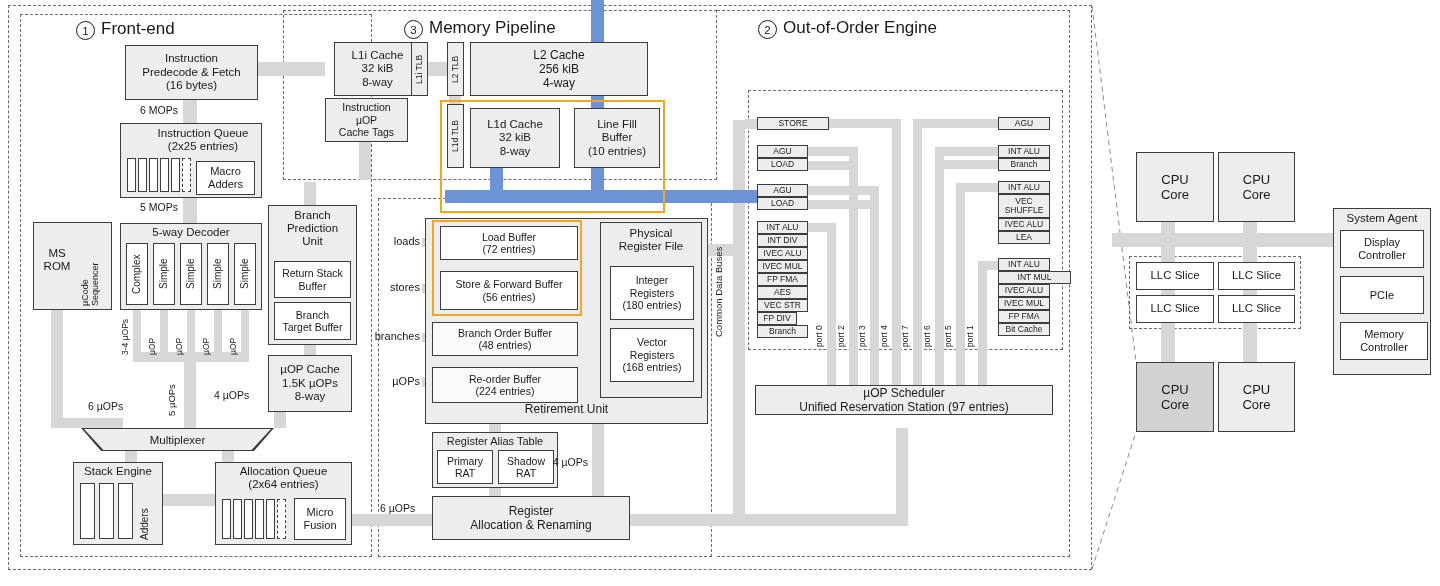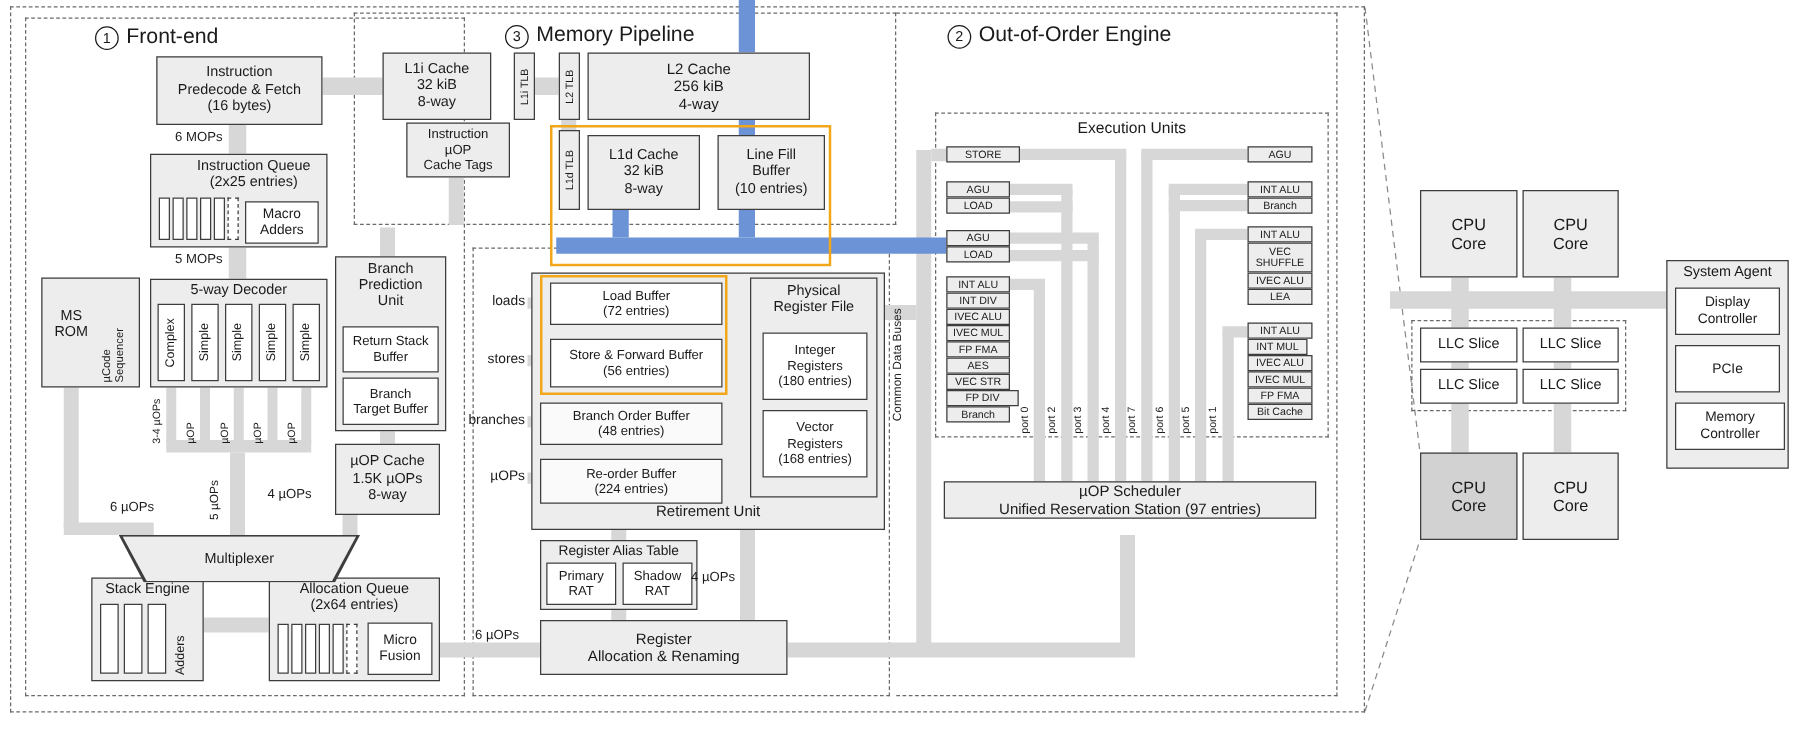--- a/index.html
+++ b/index.html
@@ -155,21 +155,21 @@
 
   <div class="lbl vtext" style="left:121px;top:309px;width:12px;height:46px;font-size:8.5px">3-4 µOPs</div>
   <div class="lbl vtext" style="left:148px;top:309px;width:12px;height:46px;font-size:8.5px">µOP</div>
   <div class="lbl vtext" style="left:175px;top:309px;width:12px;height:46px;font-size:8.5px">µOP</div>
   <div class="lbl vtext" style="left:202px;top:309px;width:12px;height:46px;font-size:8.5px">µOP</div>
   <div class="lbl vtext" style="left:229px;top:309px;width:12px;height:46px;font-size:8.5px">µOP</div>
   <div class="lbl vtext" style="left:167px;top:370px;width:12px;height:46px;font-size:9.5px">5 µOPs</div>
   <div class="lbl" style="left:88px;top:400px;width:46px">6 µOPs</div>
   <div class="lbl" style="left:214px;top:389px;width:46px">4 µOPs</div>
 
-  <div class="mux" style="left:95px;top:428px;width:193px;height:38px">
+  <div class="mux" style="left:81px;top:428px;width:193px;height:23px">
     <div class="dark"></div>
     <div class="fill"></div>
     <div class="txt">Multiplexer</div>
   </div>
 
   <div class="box cont" style="left:73px;top:462px;width:90px;height:83px"></div>
   <div class="lbl ctr" style="left:73px;top:465px;width:90px;font-size:11.5px">Stack Engine</div>
   <div class="slot" style="left:80px;top:483px;width:15px;height:56px"></div>
   <div class="slot" style="left:99px;top:483px;width:15px;height:56px"></div>
   <div class="slot" style="left:118px;top:483px;width:15px;height:56px"></div>
@@ -192,21 +192,21 @@
 Prediction
 Unit</div>
   <div class="box white" style="left:274px;top:261px;width:77px;height:37px;font-size:10.5px">Return Stack
 Buffer</div>
   <div class="box white" style="left:274px;top:302px;width:77px;height:38px;font-size:10.5px">Branch
 Target Buffer</div>
   <div class="box" style="left:268px;top:355px;width:84px;height:57px">µOP Cache
 1.5K µOPs
 8-way</div>
 
-  <div class="box" style="left:306px;top:42px;width:87px;height:54px">L1i Cache
+  <div class="box" style="left:334px;top:42px;width:87px;height:54px">L1i Cache
 32 kiB
 8-way</div>
   <div class="box vtext" style="left:411px;top:42px;width:17px;height:54px;font-size:8.5px">L1i TLB</div>
   <div class="box vtext" style="left:447px;top:42px;width:17px;height:54px;font-size:8.5px">L2 TLB</div>
   <div class="box" style="left:470px;top:42px;width:178px;height:54px;font-size:12px">L2 Cache
 256 kiB
 4-way</div>
   <div class="box" style="left:325px;top:98px;width:83px;height:44px;font-size:10.5px">Instruction
 µOP
 Cache Tags</div>
@@ -246,50 +246,49 @@
   <div class="lbl ctr" style="left:432px;top:435px;width:126px;font-size:11px">Register Alias Table</div>
   <div class="box white" style="left:437px;top:450px;width:56px;height:34px;font-size:10.5px">Primary
 RAT</div>
   <div class="box white" style="left:498px;top:450px;width:56px;height:34px;font-size:10.5px">Shadow
 RAT</div>
   <div class="lbl rgt" style="left:544px;top:456px;width:44px">4 µOPs</div>
   <div class="box" style="left:432px;top:496px;width:198px;height:44px;font-size:12px">Register
 Allocation &amp; Renaming</div>
   <div class="lbl" style="left:380px;top:502px;width:46px">6 µOPs</div>
 
-  <div class="lbl ctr" style="left:748px;top:95px;width:315px;font-size:12.5px">Execution Units</div>
   <div class="lbl vtext" style="left:714px;top:222px;width:16px;height:115px;font-size:9.5px">Common Data Buses</div>
   <div class="box" style="left:755px;top:385px;width:298px;height:30px;font-size:12px">µOP Scheduler
 Unified Reservation Station (97 entries)</div>
 
-  <div class="unit" style="left:757px;top:117px;width:59px;height:13px">STORE</div>
+  <div class="unit" style="left:757px;top:117px;width:72px;height:13px">STORE</div>
   <div class="unit" style="left:757px;top:145px;width:51px;height:13px">AGU</div>
   <div class="unit" style="left:757px;top:158px;width:51px;height:13px">LOAD</div>
   <div class="unit" style="left:757px;top:184px;width:51px;height:13px">AGU</div>
   <div class="unit" style="left:757px;top:197px;width:51px;height:13px">LOAD</div>
   <div class="unit" style="left:757px;top:221px;width:51px;height:13px">INT ALU</div>
   <div class="unit" style="left:757px;top:234px;width:51px;height:13px">INT DIV</div>
   <div class="unit" style="left:757px;top:247px;width:51px;height:13px">IVEC ALU</div>
   <div class="unit" style="left:757px;top:260px;width:51px;height:13px">IVEC MUL</div>
   <div class="unit" style="left:757px;top:273px;width:51px;height:13px">FP FMA</div>
   <div class="unit" style="left:757px;top:286px;width:51px;height:13px">AES</div>
   <div class="unit" style="left:757px;top:299px;width:51px;height:13px">VEC STR</div>
-  <div class="unit" style="left:757px;top:312px;width:58px;height:13px">FP DIV</div>
+  <div class="unit" style="left:757px;top:312px;width:40px;height:13px">FP DIV</div>
   <div class="unit" style="left:757px;top:325px;width:51px;height:13px">Branch</div>
 
   <div class="unit" style="left:998px;top:117px;width:52px;height:13px">AGU</div>
   <div class="unit" style="left:998px;top:145px;width:52px;height:13px">INT ALU</div>
   <div class="unit" style="left:998px;top:158px;width:52px;height:13px">Branch</div>
   <div class="unit" style="left:998px;top:181px;width:52px;height:13px">INT ALU</div>
   <div class="unit" style="left:998px;top:194px;width:52px;height:24px">VEC
 SHUFFLE</div>
   <div class="unit" style="left:998px;top:218px;width:52px;height:13px">IVEC ALU</div>
   <div class="unit" style="left:998px;top:231px;width:52px;height:13px">LEA</div>
   <div class="unit" style="left:998px;top:258px;width:52px;height:13px">INT ALU</div>
-  <div class="unit" style="left:998px;top:271px;width:48px;height:13px">INT MUL</div>
+  <div class="unit" style="left:998px;top:271px;width:73px;height:13px">INT MUL</div>
   <div class="unit" style="left:998px;top:284px;width:52px;height:13px">IVEC ALU</div>
   <div class="unit" style="left:998px;top:297px;width:52px;height:13px">IVEC MUL</div>
   <div class="unit" style="left:998px;top:310px;width:52px;height:13px">FP FMA</div>
   <div class="unit" style="left:998px;top:323px;width:52px;height:13px">Bit Cache</div>
 
   <div class="lbl vtext" style="left:815px;top:303px;width:12px;height:44px;font-size:8.5px">port 0</div>
   <div class="lbl vtext" style="left:837px;top:303px;width:12px;height:44px;font-size:8.5px">port 2</div>
   <div class="lbl vtext" style="left:858px;top:303px;width:12px;height:44px;font-size:8.5px">port 3</div>
   <div class="lbl vtext" style="left:880px;top:303px;width:12px;height:44px;font-size:8.5px">port 4</div>
   <div class="lbl vtext" style="left:901px;top:303px;width:12px;height:44px;font-size:8.5px">port 7</div>

